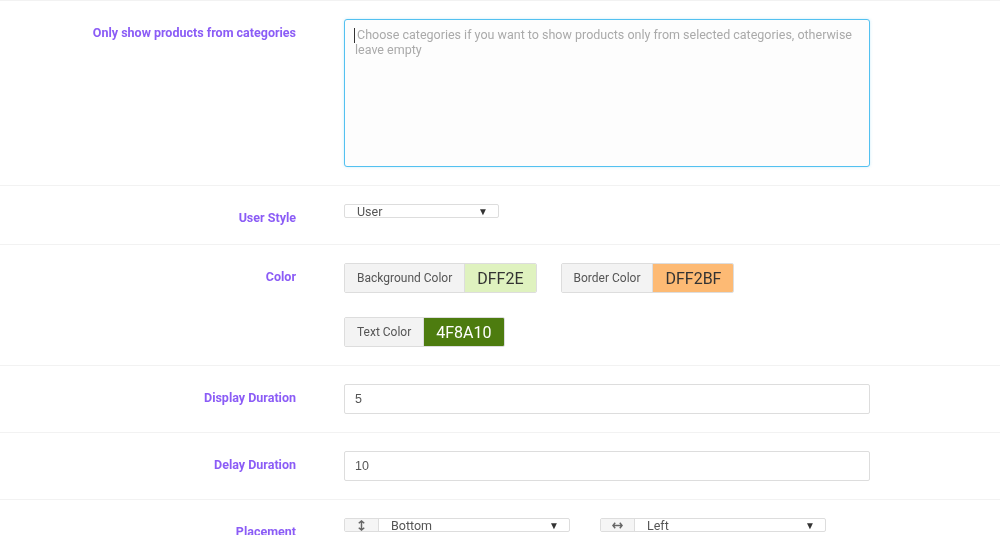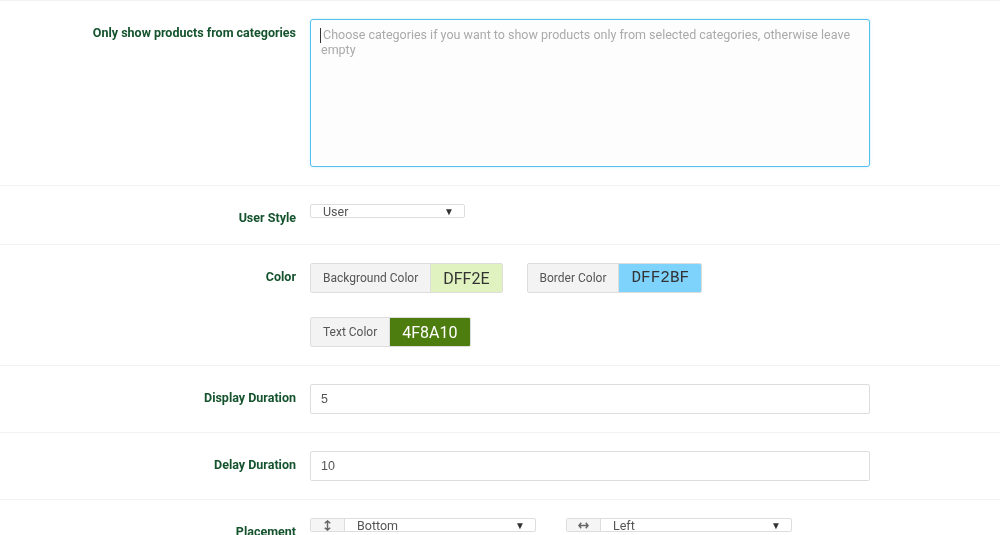--- a/index.html
+++ b/index.html
@@ -22,31 +22,32 @@
   }
   .label-col {
     width: 310px;
     min-width: 310px;
     text-align: right;
     padding-right: 14px;
     padding-top: 6px;
   }
   .label-col label {
     font-weight: 700;
-    color: #14532d;
+    color: #8b5cf6;
     font-size: 12.5px;
     line-height: 1.3;
     display: block;
   }
   .field-col {
     flex: 1;
     padding-right: 130px;
     display: flex;
     flex-wrap: wrap;
     gap: 30px 30px;
+    margin-left: 34px;
   }
   .categories-box {
     width: 100%;
     height: 148px;
     border: 1px solid #53c1f0;
     border-radius: 3px;
     background: #fdfdfd;
     box-shadow: 0 0 3px rgba(83,193,240,0.3);
     padding: 7px 10px;
     color: #aaa;
@@ -133,21 +134,21 @@
   }
   .color-swatch {
     padding: 0 12px;
     font-size: 16px;
     display: flex;
     align-items: center;
     min-width: 50px;
     justify-content: center;
   }
   .swatch-bg { background: #DFF2BF; color: #333; border: none; }
-  .swatch-border { background: #7dd3fc; color: #333; font-family: Liberation Mono, monospace; }
+  .swatch-border { background: #fdba74; color: #333; }
   .swatch-text { background: #4d7c0f; color: #fff; }
   .icon-svg { width: 11px; height: 11px; stroke: #666; stroke-width: 1.6; fill: none; }
 </style>
 </head>
 <body>
 
 <div class="form-container">
 
   <div class="form-row" style="border-top:1px solid #f2f2f2; align-items:flex-start;">
     <div class="label-col">

